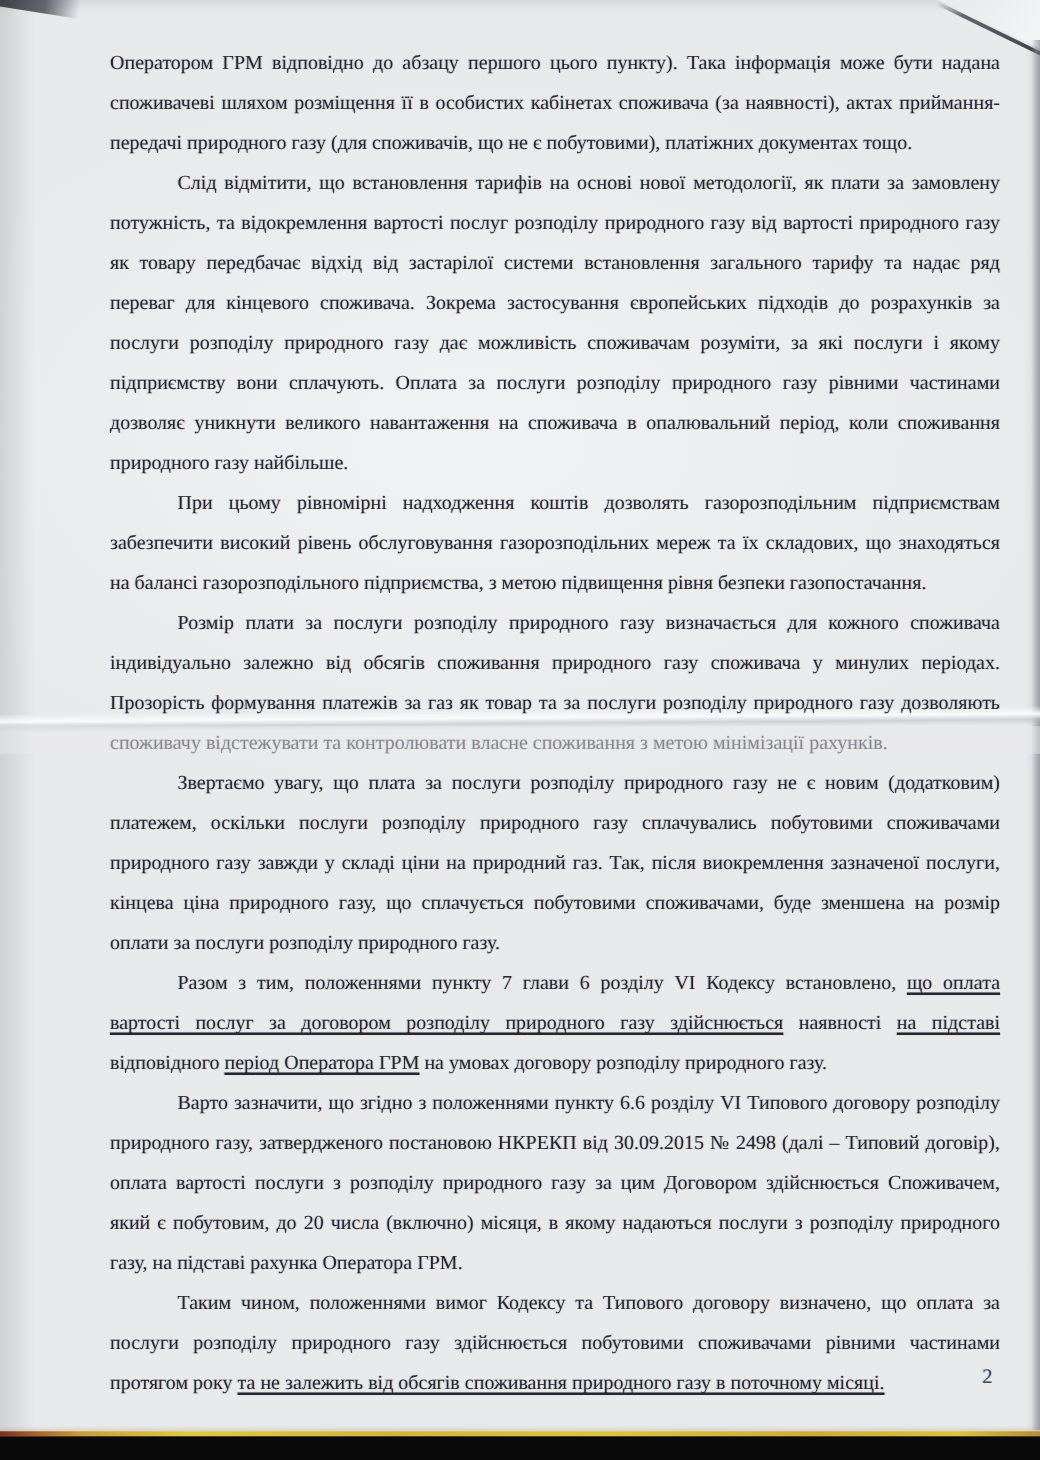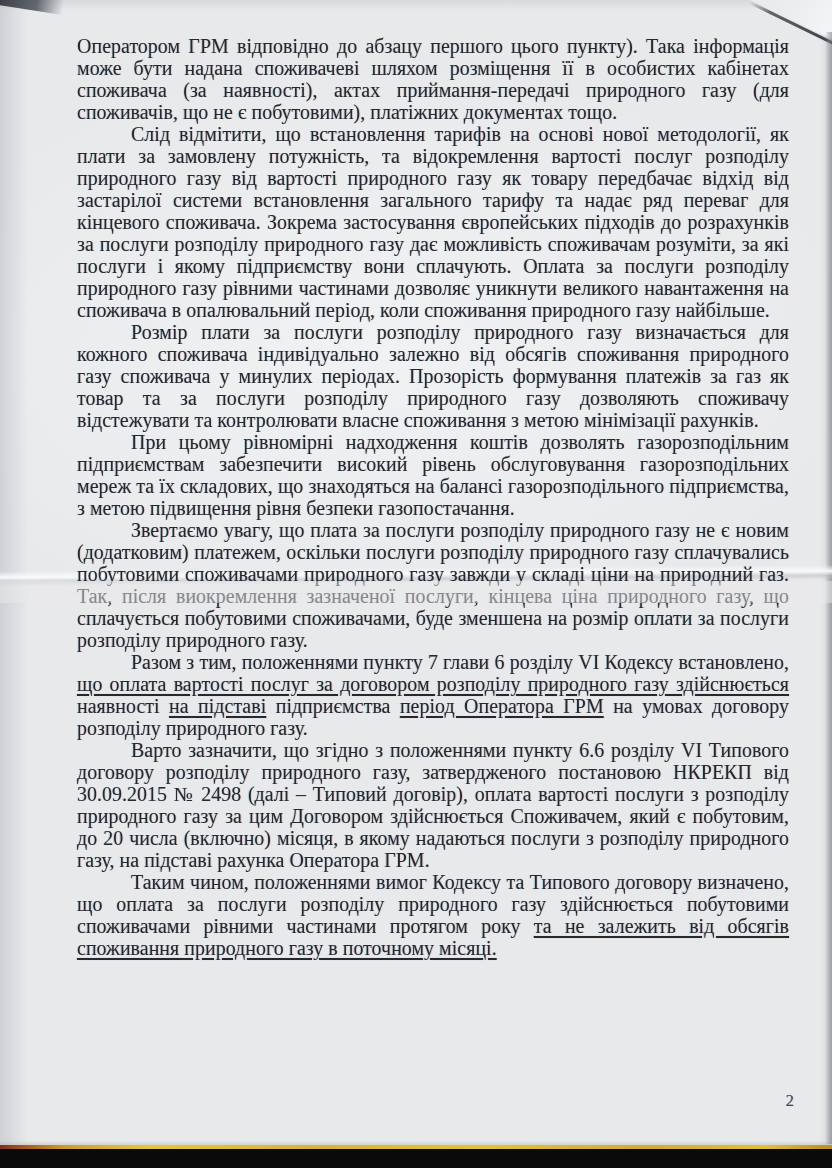--- a/index.html
+++ b/index.html
@@ -59,25 +59,25 @@
       rgba(233,234,236,0) 100%);
   }
   .crease-fade-overlay {
     position: absolute; left: 0; top: 581px;
     width: 100%; height: 22px;
     background: rgba(233,234,236,0.5);
     pointer-events: none;
   }
 
   .textblock {
-    position: absolute; left: 77px; top: 35px;
+    position: absolute; left: 88px; top: 35px;
     width: 712px;
     color: #262830;
-    font-size: 20px;
-    line-height: 22px;
+    font-size: 16px;
+    line-height: 32px;
     text-align: justify;
     text-shadow: 0.8px 0.2px 0 rgba(185,70,55,0.2), -0.8px -0.2px 0 rgba(45,140,175,0.26);
   }
   .textblock p { margin: 0; text-indent: 54px; }
   .textblock p.no-indent { text-indent: 0; }
   .u {
     text-decoration: underline;
     text-decoration-thickness: 1.6px;
     text-underline-offset: 2.5px;
   }
@@ -110,24 +110,24 @@
 <div class="page">
   <div class="scan-mark"></div>
   <div class="corner-fold-light"></div>
   <div class="corner-fold-line"></div>
   <div class="right-edge-shadow"></div>
   <div class="crease"></div>
 
   <div class="textblock">
       <p class="no-indent"><span>Оператором ГРМ відповідно до абзацу першого цього пункту). Така інформація може бути надана споживачеві шляхом розміщення її в особистих кабінетах споживача (за наявності), актах приймання-передачі природного газу (для споживачів, що не є побутовими), платіжних документах тощо.</span></p>
       <p><span>Слід відмітити, що встановлення тарифів на основі нової методології, як плати за замовлену потужність, та відокремлення вартості послуг розподілу природного газу від вартості природного газу як товару передбачає відхід від застарілої системи встановлення загального тарифу та надає ряд переваг для кінцевого споживача. Зокрема застосування європейських підходів до розрахунків за послуги розподілу природного газу дає можливість споживачам розуміти, за які послуги і якому підприємству вони сплачують. Оплата за послуги розподілу природного газу рівними частинами дозволяє уникнути великого навантаження на споживача в опалювальний період, коли споживання природного газу найбільше.</span></p>
+      <p><span>При цьому рівномірні надходження коштів дозволять газорозподільним підприємствам забезпечити високий рівень обслуговування газорозподільних мереж та їх складових, що знаходяться на балансі газорозподільного підприємства, з метою підвищення рівня безпеки газопостачання.</span></p>
       <p><span>Розмір плати за послуги розподілу природного газу визначається для кожного споживача індивідуально залежно від обсягів споживання природного газу споживача у минулих періодах. Прозорість формування платежів за газ як товар та за послуги розподілу природного газу дозволяють споживачу відстежувати та контролювати власне споживання з метою мінімізації рахунків.</span></p>
-      <p><span>При цьому рівномірні надходження коштів дозволять газорозподільним підприємствам забезпечити високий рівень обслуговування газорозподільних мереж та їх складових, що знаходяться на балансі газорозподільного підприємства, з метою підвищення рівня безпеки газопостачання.</span></p>
       <p><span>Звертаємо увагу, що плата за послуги розподілу природного газу не є новим (додатковим) платежем, оскільки послуги розподілу природного газу сплачувались побутовими споживачами природного газу завжди у складі ціни на природний газ. Так, після виокремлення зазначеної послуги, кінцева ціна природного газу, що сплачується побутовими споживачами, буде зменшена на розмір оплати за послуги розподілу природного газу.</span></p>
-      <p><span>Разом з тим, положеннями пункту 7 глави 6 розділу VI Кодексу встановлено, </span><span class="u">що оплата вартості послуг за договором розподілу природного газу здійснюється</span><span> наявності </span><span class="u">на підставі</span><span> підприємства </span><span class="u">період Оператора ГРМ</span><span> на умовах договору розподілу природного газу.</span></p>
+      <p><span>Разом з тим, положеннями пункту 7 глави 6 розділу VI Кодексу встановлено, </span><span class="u">що оплата вартості послуг за договором розподілу природного газу здійснюється</span><span> наявності </span><span class="u">на підставі</span><span> відповідного </span><span class="u">період Оператора ГРМ</span><span> на умовах договору розподілу природного газу.</span></p>
       <p><span>Варто зазначити, що згідно з положеннями пункту 6.6 розділу VI Типового договору розподілу природного газу, затвердженого постановою НКРЕКП від 30.09.2015 № 2498 (далі – Типовий договір), оплата вартості послуги з розподілу природного газу за цим Договором здійснюється Споживачем, який є побутовим, до 20 числа (включно) місяця, в якому надаються послуги з розподілу природного газу, на підставі рахунка Оператора ГРМ.</span></p>
       <p><span>Таким чином, положеннями вимог Кодексу та Типового договору визначено, що оплата за послуги розподілу природного газу здійснюється побутовими споживачами рівними частинами протягом року </span><span class="u">та не залежить від обсягів споживання природного газу в поточному місяці.</span></p>
     </div>
 
   <div class="crease-fade-overlay"></div>
 
   <div class="page-number">2</div>
 
   <div class="edge-accent-line"></div>
   <div class="edge-strip"></div>

